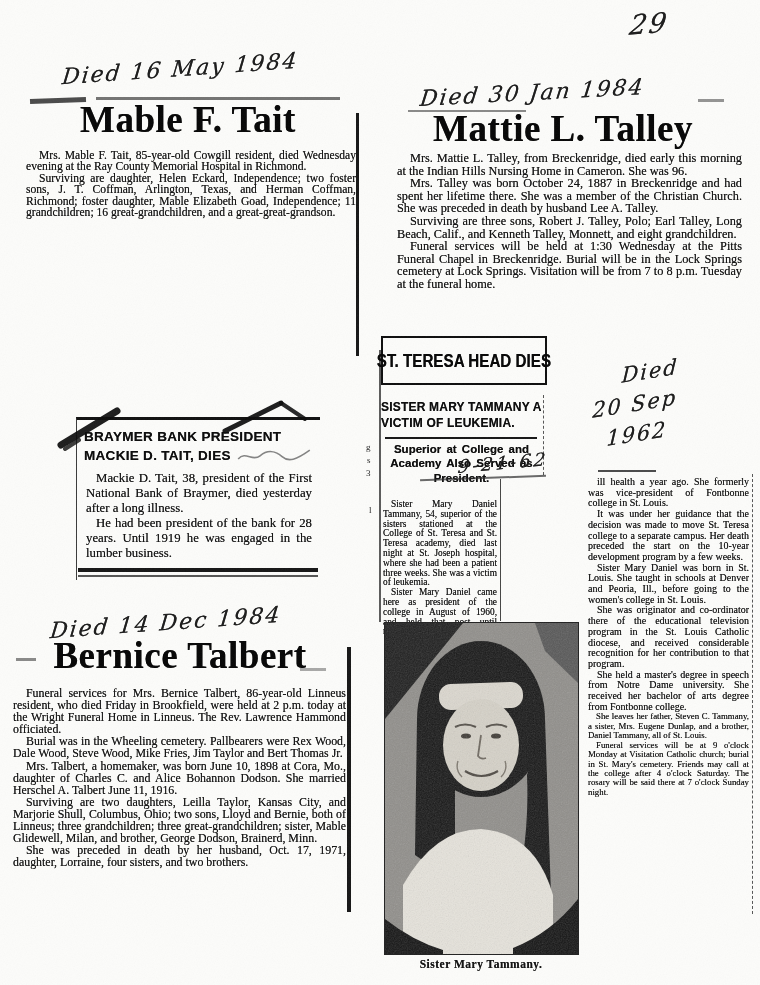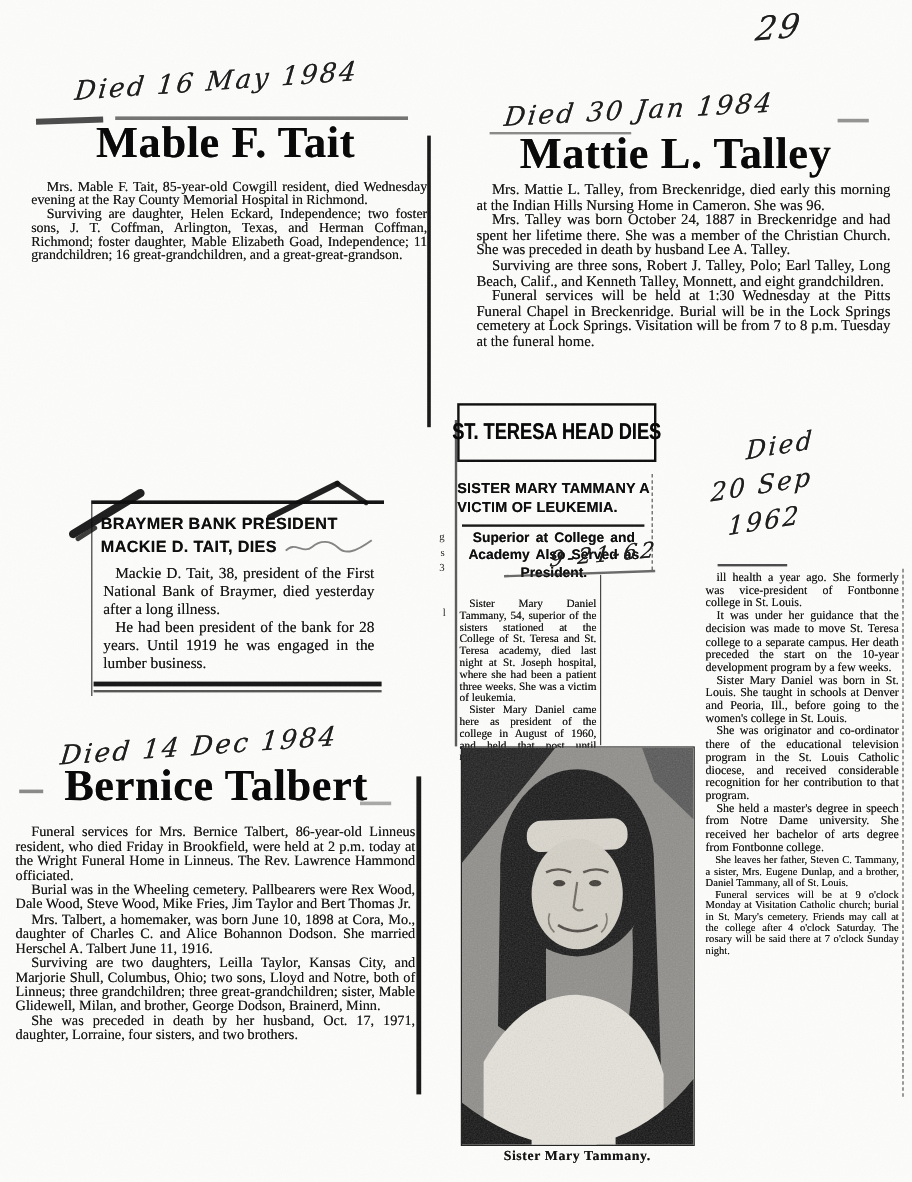--- a/index.html
+++ b/index.html
@@ -73,21 +73,21 @@
   </svg>
 
   <div class="abs hand scan" style="left:50px;top:610px;font-size:22px;transform:rotate(-4deg) skewX(-10deg);">Died 14 Dec 1984</div>
   <div class="abs smudge" style="left:16px;top:658px;width:20px;height:3px;opacity:.55;"></div>
   <div class="abs smudge" style="left:300px;top:668px;width:26px;height:3px;opacity:.4;"></div>
   <div class="abs headline scan" style="left:14px;top:637px;width:332px;font-size:37px;">Bernice Talbert</div>
   <div class="abs bodycol scan" style="left:13px;top:687px;width:333px;font-size:11.9px;line-height:12.1px;">
     <p>Funeral services for Mrs. Bernice Talbert, 86-year-old Linneus resident, who died Friday in Brookfield, were held at 2 p.m. today at the Wright Funeral Home in Linneus. The Rev. Lawrence Hammond officiated.</p>
     <p>Burial was in the Wheeling cemetery. Pallbearers were Rex Wood, Dale Wood, Steve Wood, Mike Fries, Jim Taylor and Bert Thomas Jr.</p>
     <p>Mrs. Talbert, a homemaker, was born June 10, 1898 at Cora, Mo., daughter of Charles C. and Alice Bohannon Dodson. She married Herschel A. Talbert June 11, 1916.</p>
-    <p>Surviving are two daughters, Leilla Taylor, Kansas City, and Marjorie Shull, Columbus, Ohio; two sons, Lloyd and Notre, both of Linneus; three grandchildren; three great-grandchildren; sister, Mable Glidewell, Milan, and brother, George Dodson, Brainerd, Minn.</p>
+    <p>Surviving are two daughters, Leilla Taylor, Kansas City, and Marjorie Shull, Columbus, Ohio; two sons, Lloyd and Bernie, both of Linneus; three grandchildren; three great-grandchildren; sister, Mable Glidewell, Milan, and brother, George Dodson, Brainerd, Minn.</p>
     <p>She was preceded in death by her husband, Oct. 17, 1971, daughter, Lorraine, four sisters, and two brothers.</p>
   </div>
   <div class="abs rule" style="left:347px;top:647px;width:4px;height:265px;"></div>
 
   <div class="abs rule" style="left:379px;top:350px;width:1.5px;height:272px;opacity:.7;"></div>
   <span class="abs marginmark" style="left:366px;top:442px;">g</span>
   <span class="abs marginmark" style="left:367px;top:455px;">s</span>
   <span class="abs marginmark" style="left:366px;top:468px;">3</span>
   <span class="abs marginmark" style="left:369px;top:505px;">l</span>
 

